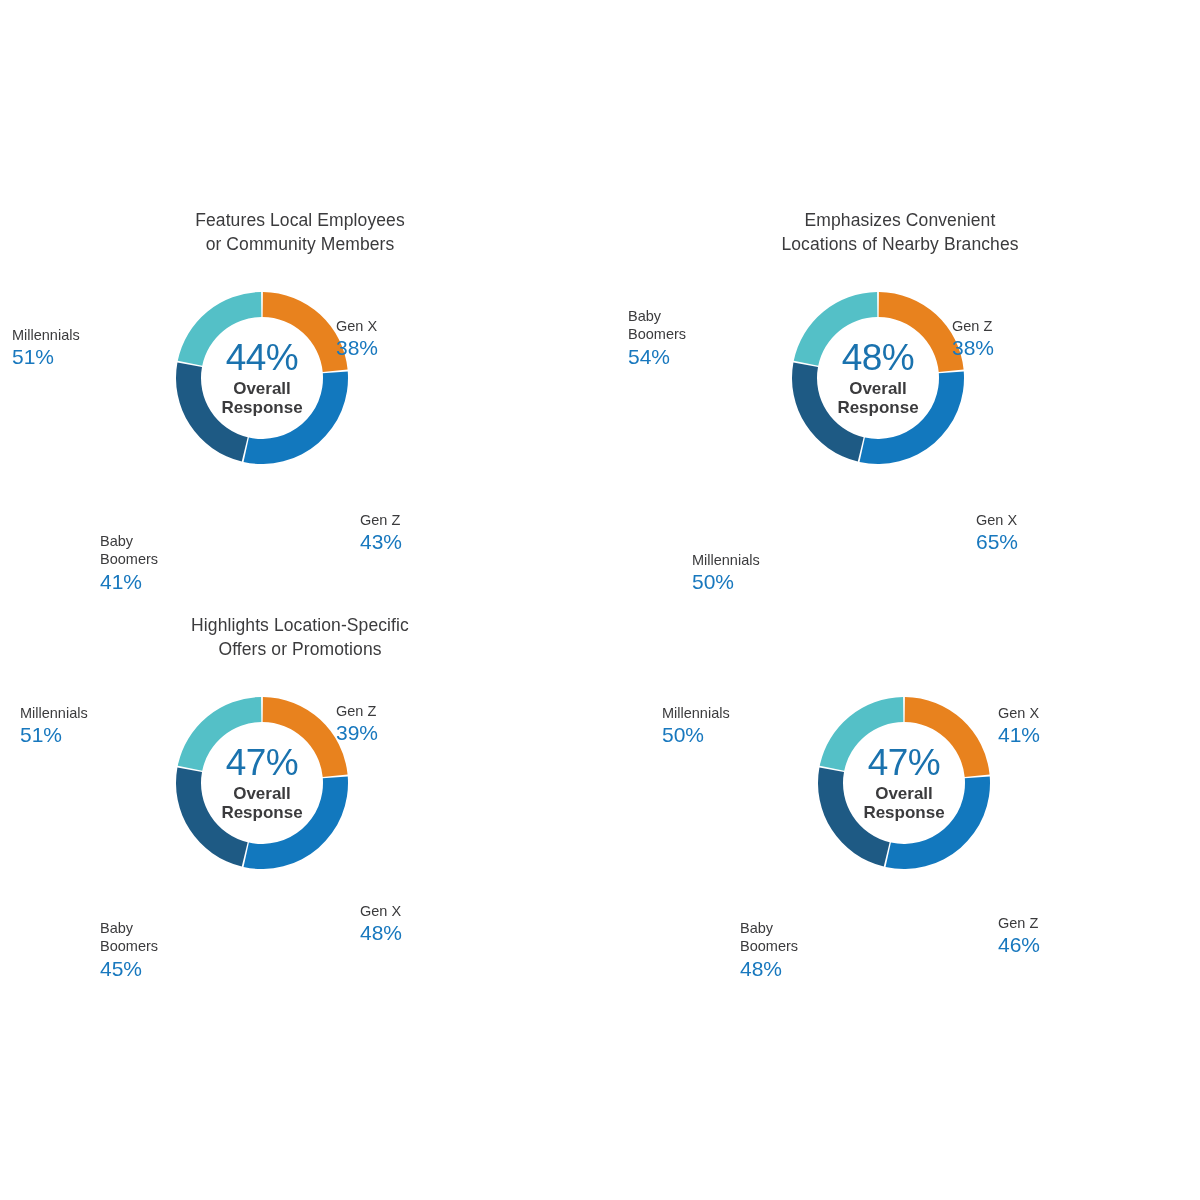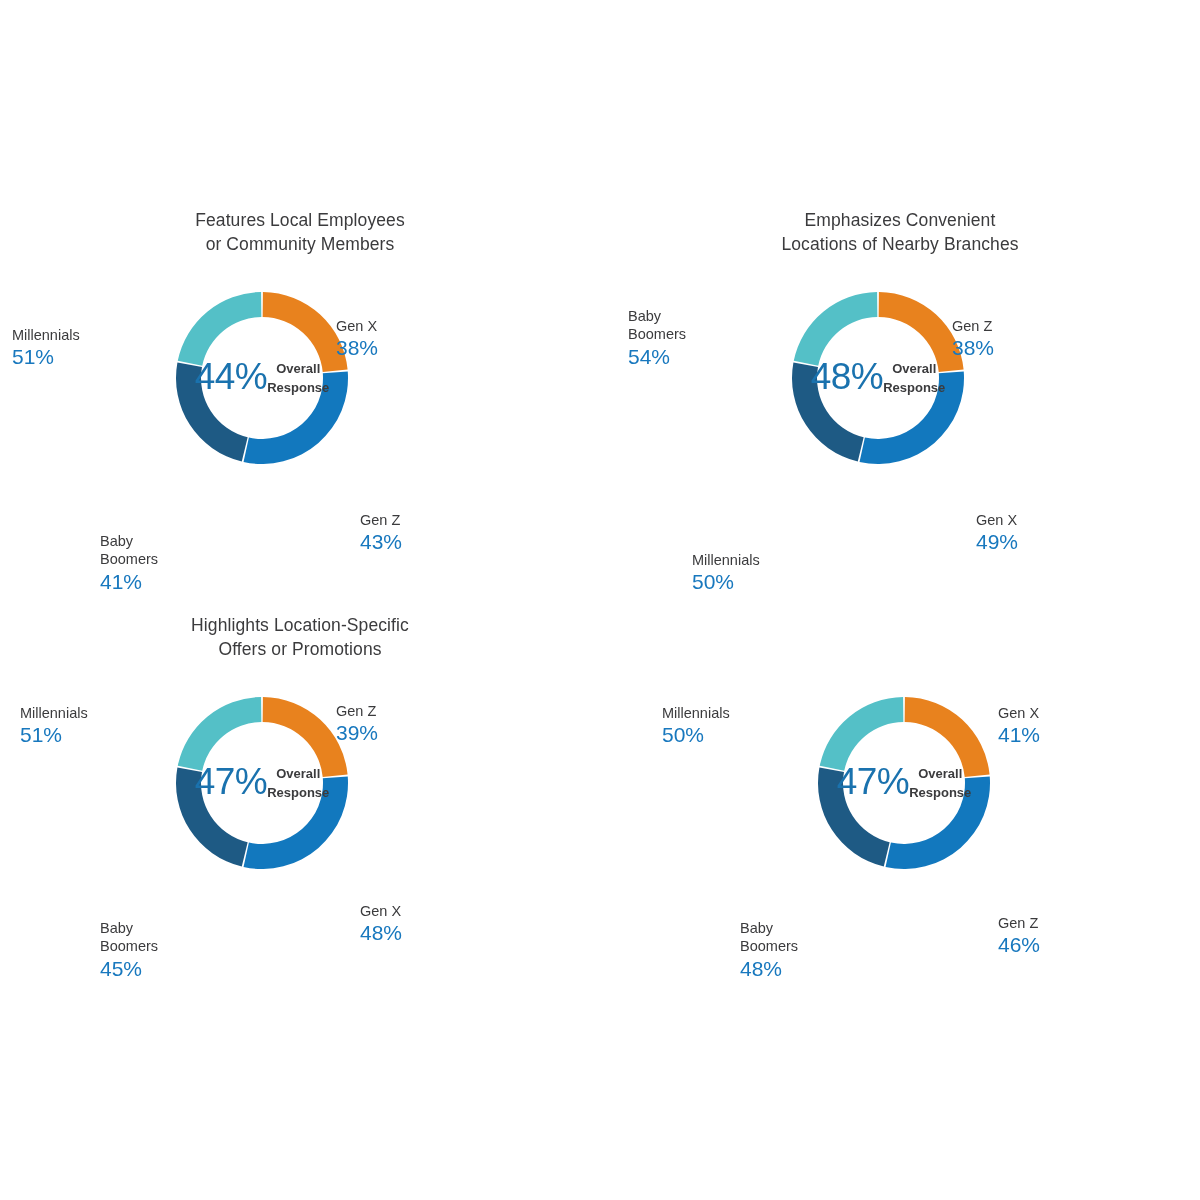--- a/index.html
+++ b/index.html
@@ -56,36 +56,36 @@
   .br .donut-wrap { left: 216px; top: 95px; }
 
   .donut-svg { display: block; width: 176px; height: 176px; }
 
   .center-block {
     position: absolute;
     left: 0; top: 0;
     width: 176px;
     height: 176px;
     display: flex;
-    flex-direction: row;
+    flex-direction: column;
     align-items: center;
     justify-content: center;
     pointer-events: none;
   }
   .center-pct {
     color: #1a72ae;
     font-size: 37px;
     line-height: 38px;
     font-weight: 400;
     letter-spacing: -0.5px;
     margin-bottom: 2px;
   }
   .center-sub {
     color: #3b3b3d;
-    font-size: 13px;
+    font-size: 17px;
     line-height: 19.5px;
     font-weight: bold;
     text-align: center;
     white-space: pre-line;
   }
 
   .seg-label {
     position: absolute;
     color: #3b3b3d;
     font-size: 14.5px;
@@ -163,21 +163,21 @@
         <div class="center-sub">Overall
 Response</div>
       </div>
     </div>
     <div class="seg-label anchor-left" style="left:352px; top:103px;">
       <span>Gen Z</span>
       <span class="pct">38%</span>
     </div>
     <div class="seg-label anchor-left" style="left:376px; top:297px;">
       <span>Gen X</span>
-      <span class="pct">49%</span>
+      <span class="pct">65%</span>
     </div>
     <div class="seg-label anchor-center" style="left:92px; top:337px; width:158px;">
       <span>Millennials</span>
       <span class="pct">50%</span>
     </div>
     <div class="seg-label anchor-center" style="left:28px; top:93px; width:124px;">
       <span>Baby
 Boomers</span>
       <span class="pct">54%</span>
     </div>

